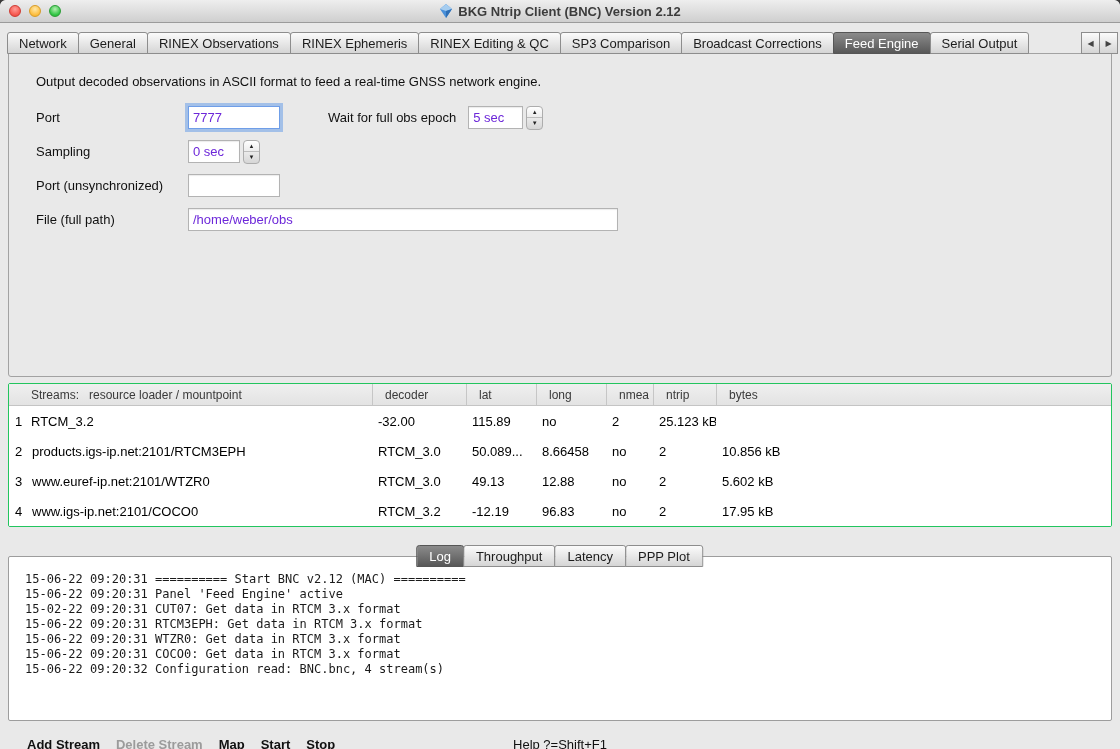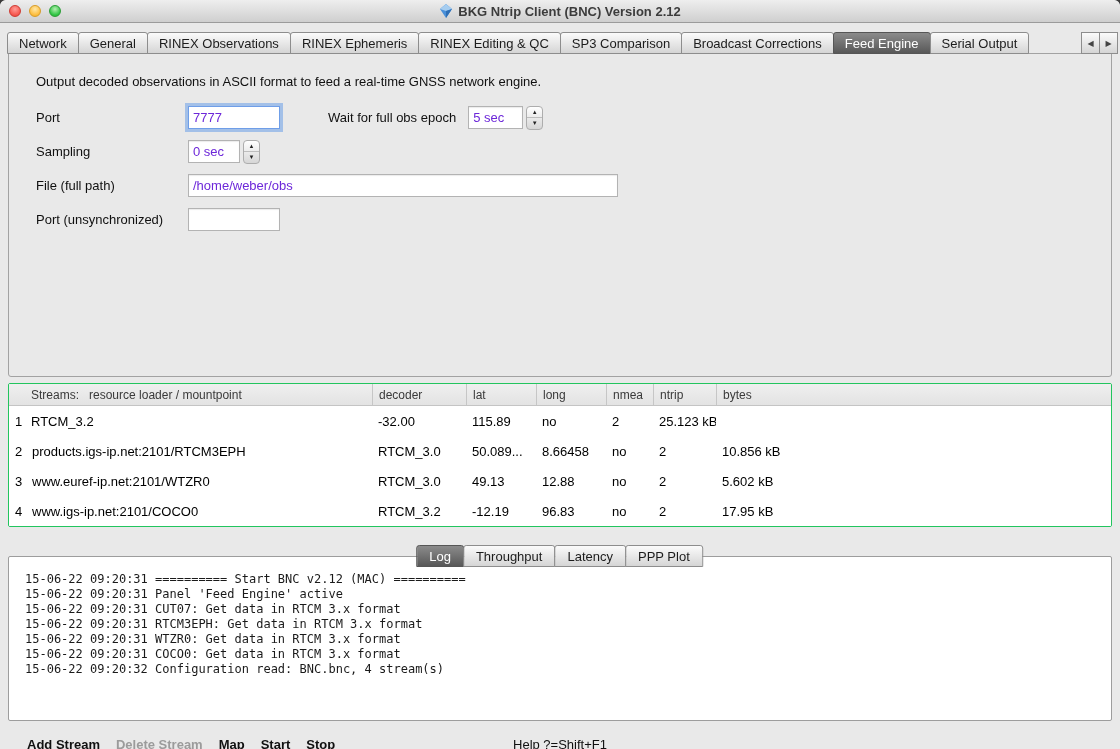--- a/index.html
+++ b/index.html
@@ -45,21 +45,21 @@
              border:1px solid #adadad; border-radius:4px; overflow:hidden;
              background:linear-gradient(#ffffff,#d6d6d6); flex:0 0 auto; }
   .stepper span { flex:1; display:flex; align-items:center; justify-content:center; font-size:6px; color:#222; line-height:1; }
   .stepper .up { border-bottom:1px solid #bdbdbd; }
 
   
   .streams { margin:6px 8px 0; border:1px solid #22c55e; border-radius:2px; background:#ffffff; overflow:hidden; }
   .thead { display:grid; grid-template-columns:363px 94px 70px 70px 47px 63px auto; height:22px;
            background:linear-gradient(#efefef,#e3e3e3); border-bottom:1px solid #c4c4c4; align-items:center;
            font-size:12px; color:#3a3a3a; }
-  .thead .hcell { padding-left:6px; border-left:1px solid #c6c6c6; height:100%; display:flex; align-items:center; overflow:hidden; }
+  .thead .hcell { padding-left:12px; border-left:1px solid #c6c6c6; height:100%; display:flex; align-items:center; overflow:hidden; }
   .thead .hcell.first { border-left:none; padding-left:22px; white-space:pre; }
   .trow { display:grid; grid-template-columns:16px 347px 94px 70px 70px 47px 63px auto; height:30px;
           align-items:center; font-size:13px; color:#000; background:#ffffff; }
   .trow .cell { padding-left:6px; overflow:hidden; white-space:nowrap; }
   .trow .cell.mp { padding-left:7px; }
 
   
   .logwrap { position:relative; margin:29px 8px 10px; }
   .logtabs { position:absolute; top:-11px; left:50%; transform:translateX(-50%); display:flex; z-index:3; }
   .logtab { height:22px; padding:0 12px; display:flex; align-items:center; font-size:13px; color:#1c1c1c;
@@ -133,27 +133,27 @@
     <div class="frow">
       <span class="flabel">Sampling</span>
       <input class="text w-sampling" value="0 sec" style="">
       <div class="stepper">
         <span class="up">▲</span>
         <span class="down">▼</span>
       </div>
     </div>
 
     <div class="frow">
+      <span class="flabel">Port (unsynchronized)</span>
+      <input class="text w-port" value="" style="">
+    </div>
+
+    <div class="frow">
       <span class="flabel">File (full path)</span>
       <input class="text w-file" value="/home/weber/obs" style="">
-    </div>
-
-    <div class="frow">
-      <span class="flabel">Port (unsynchronized)</span>
-      <input class="text w-port" value="" style="">
     </div>
   </div>
 
   <div class="streams">
     <div class="thead">
       <div class="hcell first">Streams:   resource loader / mountpoint</div>
       <div class="hcell">decoder</div>
       <div class="hcell">lat</div>
       <div class="hcell">long</div>
       <div class="hcell">nmea</div>
@@ -208,21 +208,21 @@
   <div class="logwrap">
     <div class="logtabs">
       <div class="logtab active">Log</div>
       <div class="logtab">Throughput</div>
       <div class="logtab">Latency</div>
       <div class="logtab">PPP Plot</div>
     </div>
     <div class="logbox">
       <div class="logline">15-06-22 09:20:31 ========== Start BNC v2.12 (MAC) ==========</div>
       <div class="logline">15-06-22 09:20:31 Panel 'Feed Engine' active</div>
-      <div class="logline">15-06-22 09:20:31 CUT07: Get data in RTCM 3.x format</div>
+      <div class="logline">15-02-22 09:20:31 CUT07: Get data in RTCM 3.x format</div>
       <div class="logline">15-06-22 09:20:31 RTCM3EPH: Get data in RTCM 3.x format</div>
       <div class="logline">15-06-22 09:20:31 WTZR0: Get data in RTCM 3.x format</div>
       <div class="logline">15-06-22 09:20:31 COCO0: Get data in RTCM 3.x format</div>
       <div class="logline">15-06-22 09:20:32 Configuration read: BNC.bnc, 4 stream(s)</div>
     </div>
   </div>
 
   <div class="bottombar">
     <span class="bbtn">Add Stream</span>
     <span class="bbtn disabled">Delete Stream</span>

